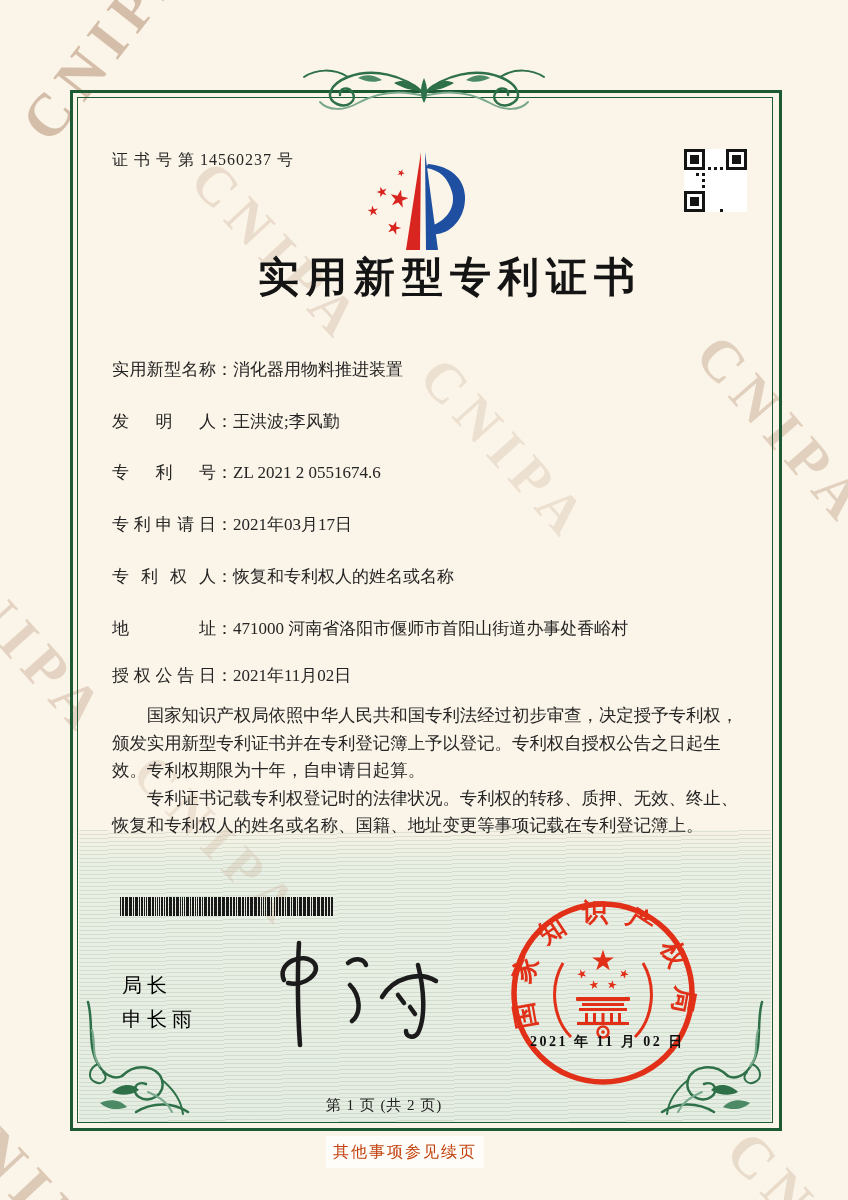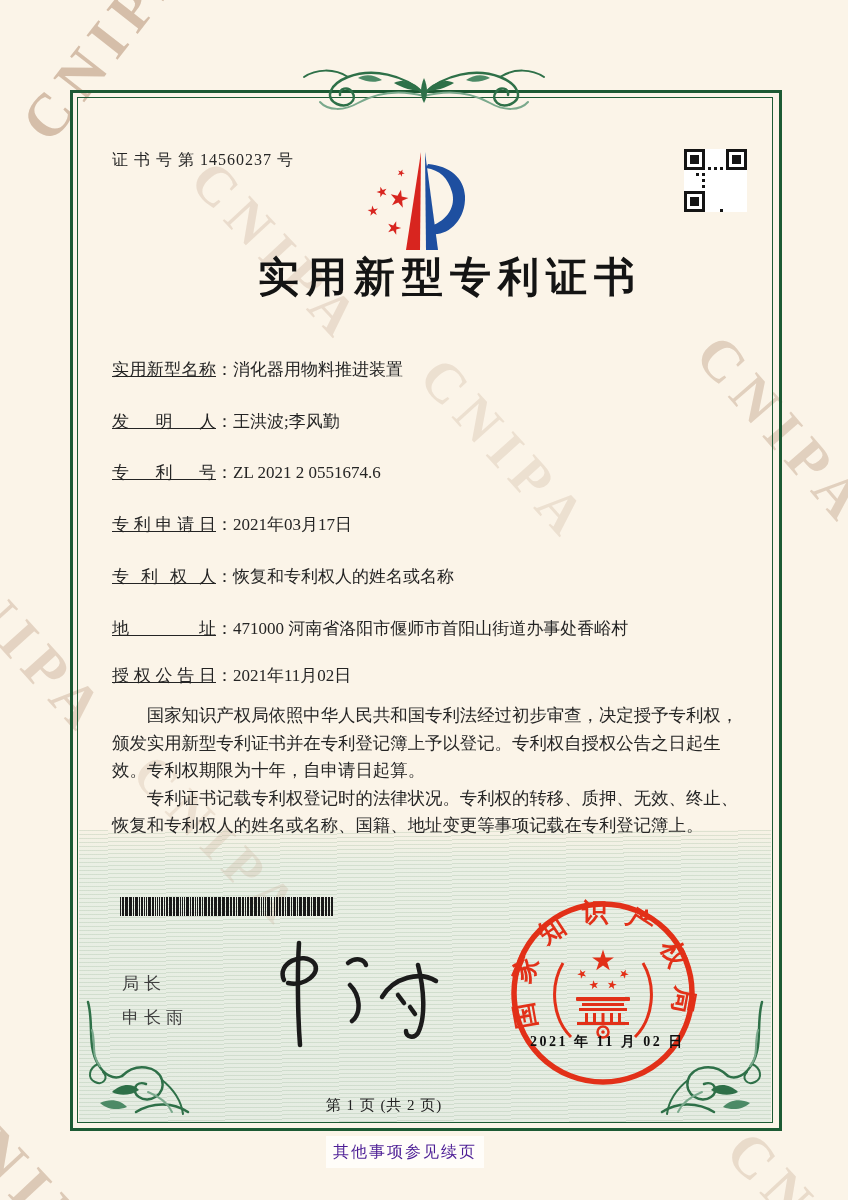--- a/index.html
+++ b/index.html
@@ -17,33 +17,33 @@
   
   .frame-outer{left:70px;top:90px;width:706px;height:1035px;border:3px solid #1c5a33;}
   .frame-inner{left:77px;top:97px;width:694px;height:1024px;border:1px solid #1c5a33;}
   
   .cert-no{left:112px;top:150px;font-size:16px;letter-spacing:1px;color:#262626;}
   
   .title{left:70px;top:250px;width:712px;text-align:center;font-size:41px;font-weight:bold;
          letter-spacing:7px;color:#141414;margin-left:24px;}
   
   .field-row{left:112px;width:640px;font-size:17px;white-space:nowrap;color:#242424;}
-  .flabel{display:inline-block;width:104px;text-align:justify;text-align-last:justify;text-decoration:underline;}
+  .flabel{display:inline-block;width:104px;text-align:justify;text-align-last:justify;}
   .fcolon{display:inline-block;}
   .fvalue{}
   .glabel{position:absolute;left:337px;top:0;}
   
   .paras{left:112px;top:702px;width:636px;font-size:17.4px;line-height:27.6px;color:#262626;}
   .paras p{margin:0;text-indent:2em;}
   
-  .signer{left:122px;font-size:17px;letter-spacing:5px;color:#404040;}
+  .signer{left:122px;font-size:20px;letter-spacing:5px;color:#000000;}
   .seal-date{left:530px;top:1033px;width:170px;font-size:14px;letter-spacing:2.5px;color:#101010;font-weight:bold;}
   .page-no{left:70px;top:1096px;width:628px;text-align:center;font-size:15px;letter-spacing:1px;color:#222;}
   .cont-box{left:326px;top:1136px;width:158px;height:32px;background:#fffdf9;
-            text-align:center;line-height:32px;font-size:16px;letter-spacing:2px;color:#4c1d95;}
+            text-align:center;line-height:32px;font-size:16px;letter-spacing:2px;color:#c2410c;}
   svg{display:block;}
 </style>
 </head>
 <body>
 
 <div class="abs wave-band"></div>
 
 <span class="wm" style="left:8px;top:112px;transform:rotate(-52deg);opacity:.75;">CNIPA</span>
 <span class="wm" style="left:225px;top:148px;font-size:56px;transform:rotate(47deg);opacity:.32;">CNIPA</span>
 <span class="wm" style="left:733px;top:322px;font-size:58px;transform:rotate(49deg);opacity:.5;">CNIPA</span>

